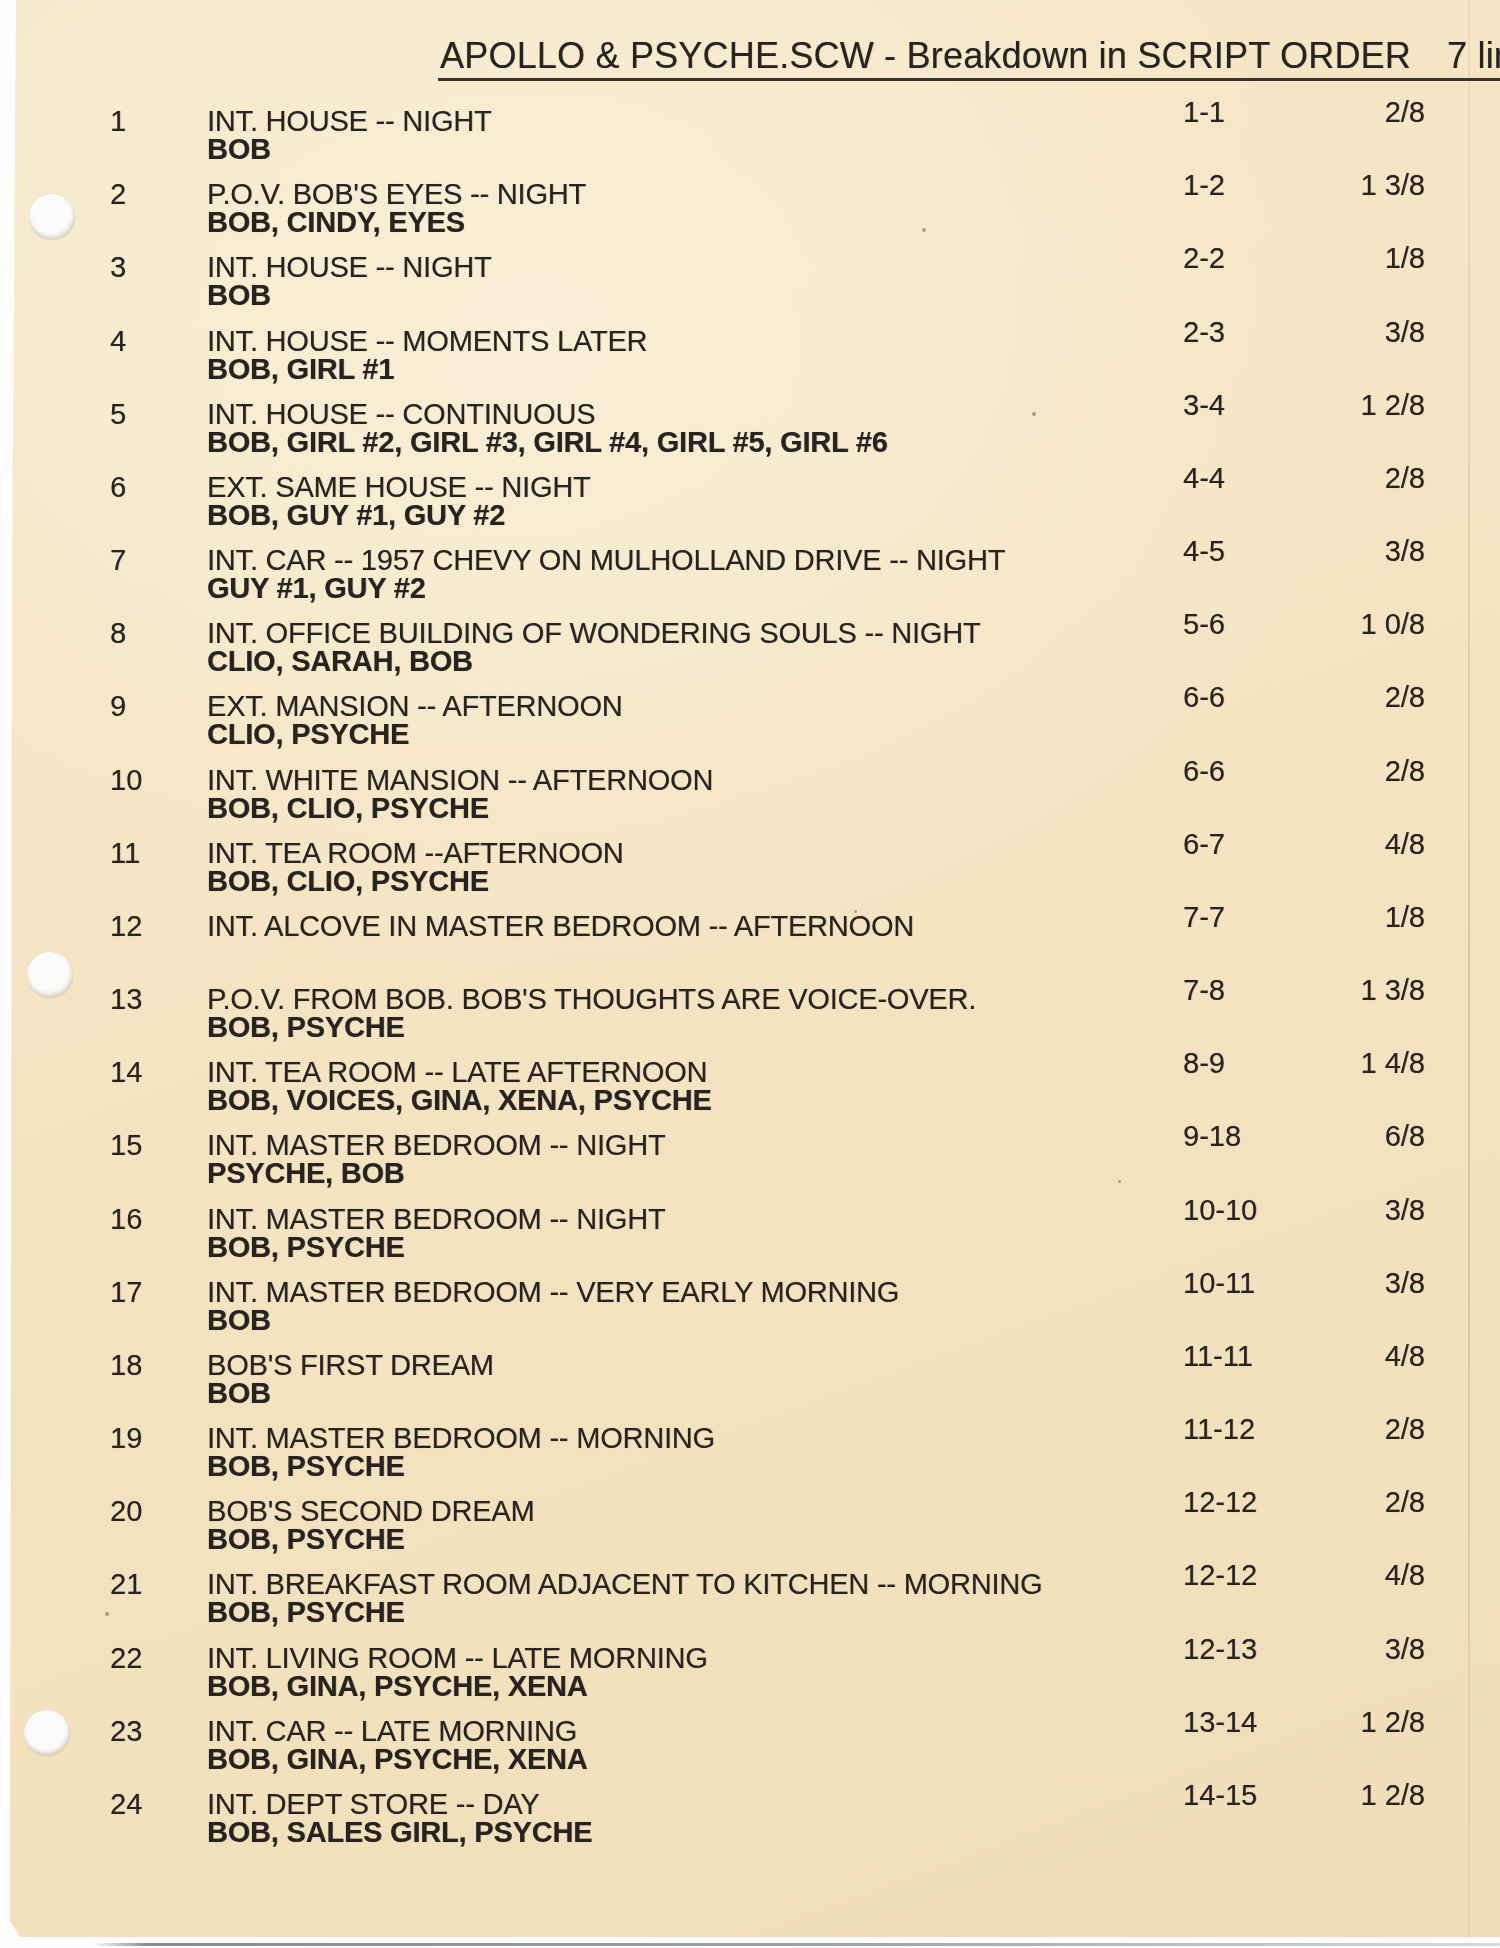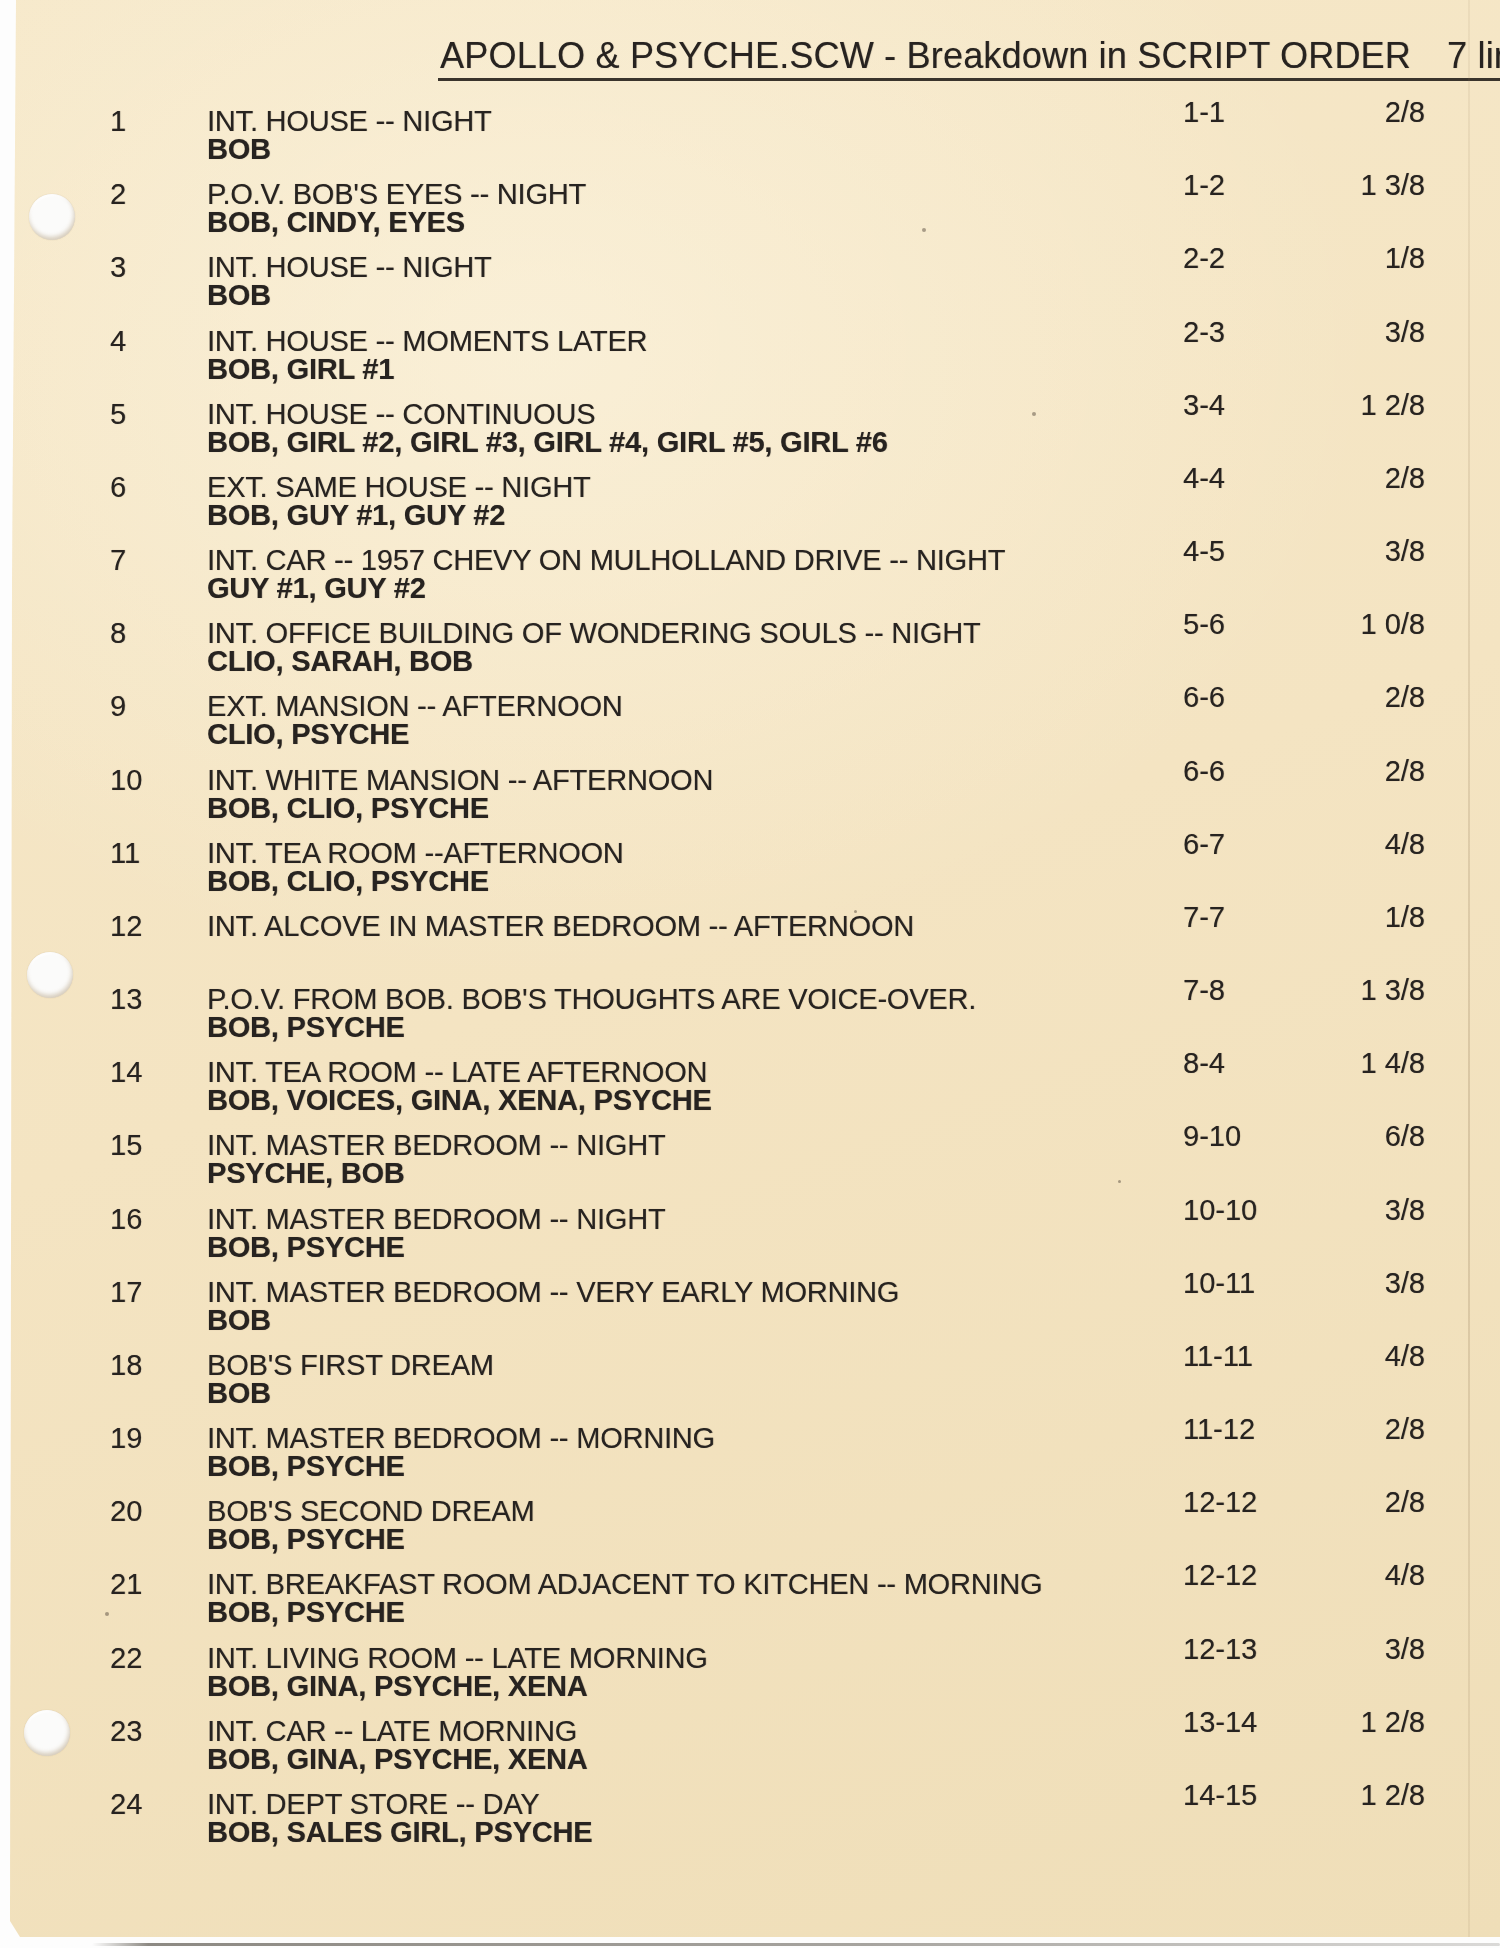--- a/index.html
+++ b/index.html
@@ -174,28 +174,28 @@
           <span class="num ink">13</span>
           <span class="head ink">P.O.V. FROM BOB. BOB'S THOUGHTS ARE VOICE-OVER.</span>
           <span class="chars ink">BOB, PSYCHE</span>
           <span class="pages ink">7-8</span>
           <span class="eighths ink">1 3/8</span>
         </div>
         <div class="row" style="top: 1063px;">
           <span class="num ink">14</span>
           <span class="head ink">INT. TEA ROOM -- LATE AFTERNOON</span>
           <span class="chars ink">BOB, VOICES, GINA, XENA, PSYCHE</span>
-          <span class="pages ink">8-4</span>
+          <span class="pages ink">8-9</span>
           <span class="eighths ink">1 4/8</span>
         </div>
         <div class="row" style="top: 1136px;">
           <span class="num ink">15</span>
           <span class="head ink">INT. MASTER BEDROOM -- NIGHT</span>
           <span class="chars ink">PSYCHE, BOB</span>
-          <span class="pages ink">9-10</span>
+          <span class="pages ink">9-18</span>
           <span class="eighths ink">6/8</span>
         </div>
         <div class="row" style="top: 1210px;">
           <span class="num ink">16</span>
           <span class="head ink">INT. MASTER BEDROOM -- NIGHT</span>
           <span class="chars ink">BOB, PSYCHE</span>
           <span class="pages ink">10-10</span>
           <span class="eighths ink">3/8</span>
         </div>
         <div class="row" style="top: 1283px;">

